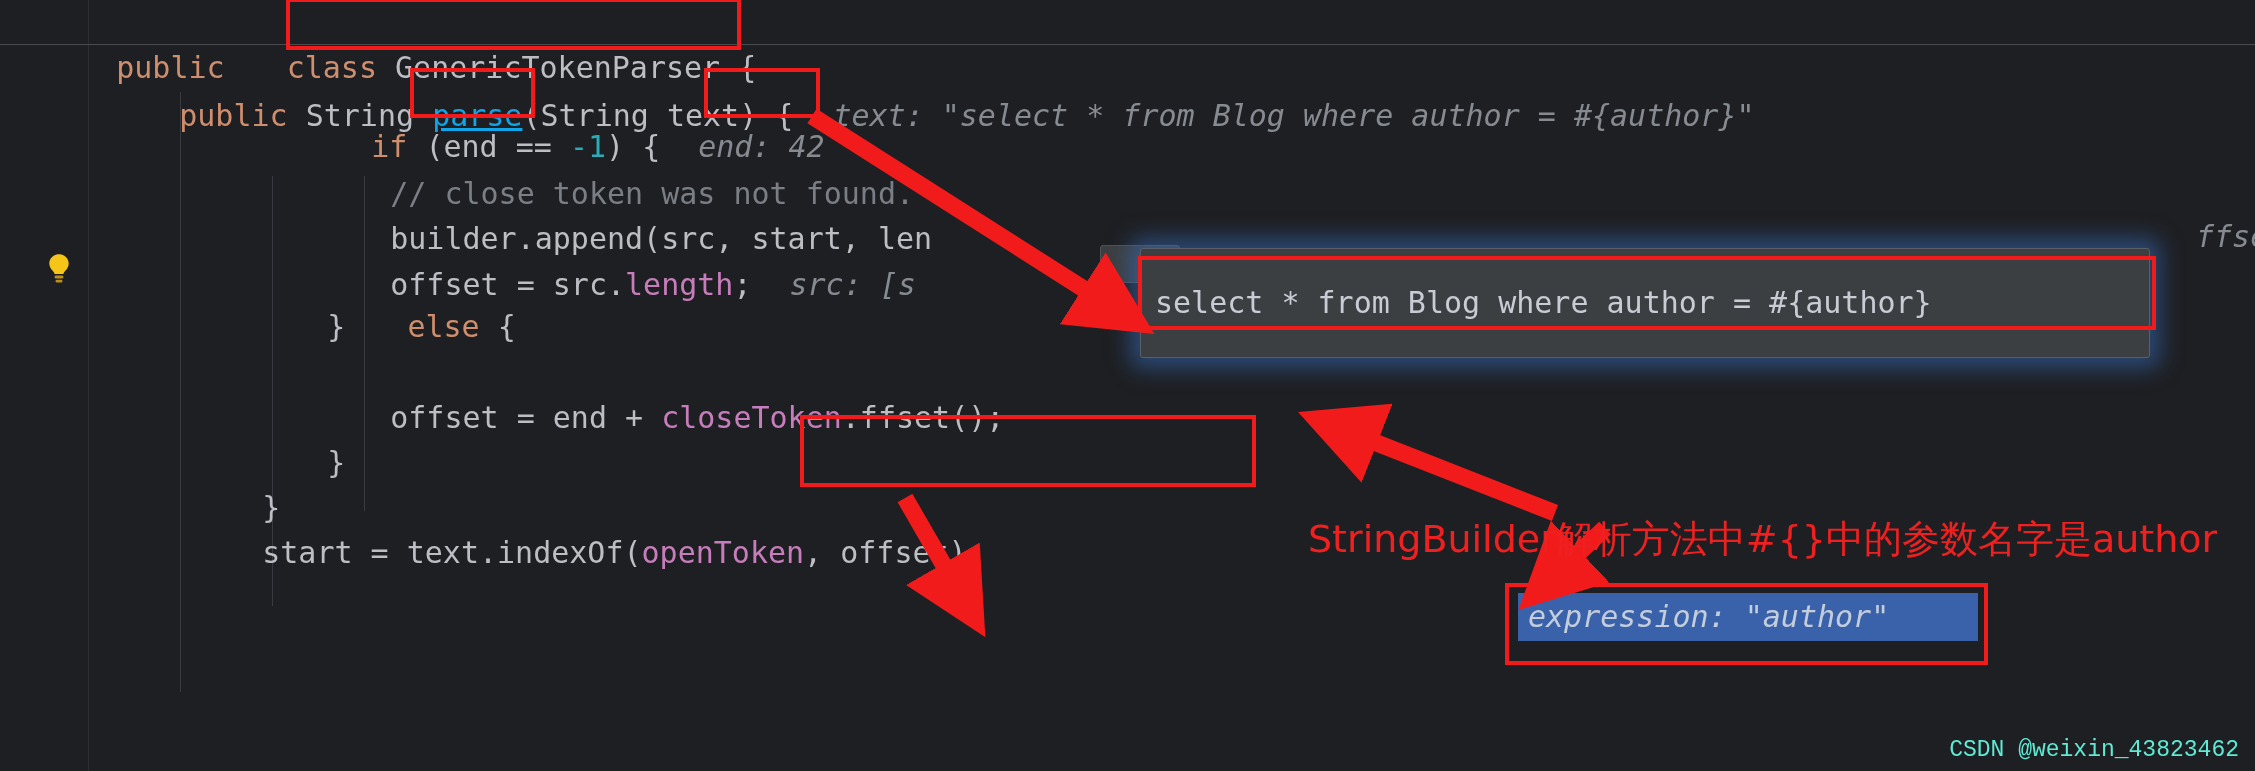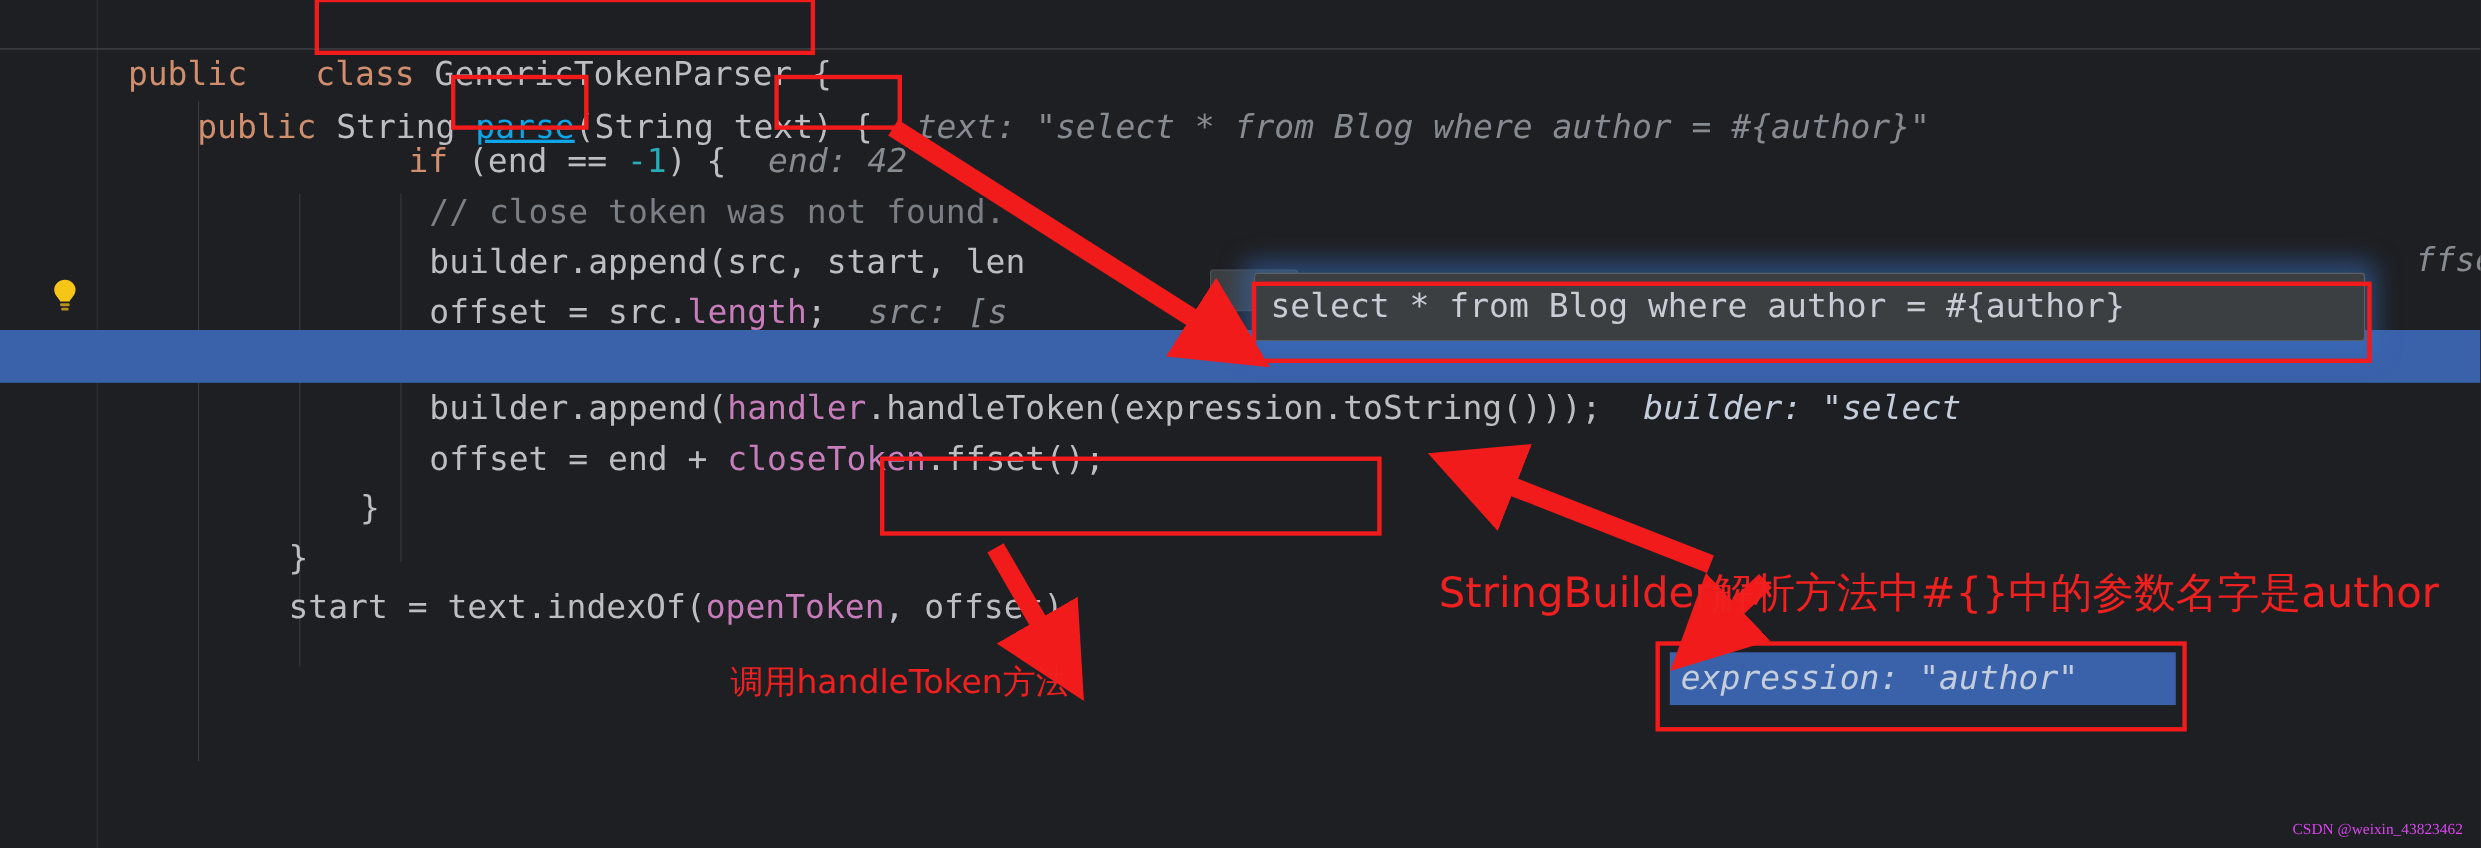--- a/index.html
+++ b/index.html
@@ -144,23 +144,23 @@
   .arrows {
     position: absolute; left: 0; top: 0;
     width: 2255px; height: 771px;
     pointer-events: none;
   }
 
   
   .watermark {
     position: absolute;
     right: 16px; bottom: 8px;
-    color: #d946ef;
-    font-family: Liberation Serif, serif;
-    font-size: 14px;
+    color: #5eead4;
+    font-family: Liberation Mono, monospace;
+    font-size: 23px;
     white-space: pre;
   }
 </style>
 </head>
 <body>
 
 <div id="editor">
 
   <div class="code-bg"></div>
   <div class="gutter"></div>
@@ -202,43 +202,40 @@
 
   <div class="line" style="top:213px;">
     <span style="display:inline-block;width:318px"></span><span class="plain">offset = src.</span><span class="field">length</span><span class="plain">;</span><span style="display:inline-block;width:38px"></span><span class="hint">src: [s</span>
   </div>
   <span class="hint" style="position:absolute; left:2196px; top:213px; height:48px; line-height:48px; font-size:30px;">ffset:</span>
 
   <div class="line" style="top:255px;">
     <span style="display:inline-block;width:255px"></span><span class="plain">} </span><span class="kw">else </span><span class="plain">{</span>
   </div>
 
-  <div class="line hl-line" style="top:300px;">
-    <span style="display:inline-block;width:318px"></span><span class="plain">builder.append(</span><span class="field">handler</span><span class="plain">.handleToken(expression.toString()));</span><span style="display:inline-block;width:38px"></span><span class="hint-hl">builder: "select</span>
-  </div>
 
   <div class="line" style="top:346px;">
     <span style="display:inline-block;width:318px"></span><span class="plain">offset = end + </span><span class="field">closeToken</span><span class="plain">.ffset();</span>
   </div>
 
   <div class="line" style="top:391px;">
     <span style="display:inline-block;width:255px"></span><span class="plain">}</span>
   </div>
 
   <div class="line" style="top:436px;">
     <span style="display:inline-block;width:190px"></span><span class="plain">}</span>
   </div>
 
   <div class="line" style="top:481px;">
     <span style="display:inline-block;width:190px"></span><span class="plain">start = text.indexOf(</span><span class="field">openToken</span><span class="plain">, offset);</span>
   </div>
 
   <div class="popup-small" style="left:1100px; top:245px; width:80px; height:38px;"></div>
 
-  <div class="popup" style="left:1140px; top:248px; width:1010px; height:62px;">
+  <div class="popup" style="left:1140px; top:248px; width:1010px; height:110px;">
     <span>select * from Blog where author = #{author}</span>
   </div>
 
   <div class="expr-chip" style="left:1518px; top:593px; width:460px; height:48px;">
     <span>expression: "author"</span>
   </div>
 
   <div class="redbox" style="left:286px;  top:-2px;  width:455px; height:52px;"></div>
 
   <div class="redbox" style="left:410px;  top:68px;  width:125px; height:50px;"></div>
@@ -262,17 +259,16 @@
 
     <line x1="1555" y1="513" x2="1336" y2="427" stroke="#f21b1b" stroke-width="17" marker-end="url(#ah)"></line>
 
     <line x1="905" y1="498" x2="965" y2="602" stroke="#f21b1b" stroke-width="17" marker-end="url(#ah)"></line>
 
     <line x1="1605" y1="528" x2="1548" y2="582" stroke="#f21b1b" stroke-width="17" marker-end="url(#ah)"></line>
   </svg>
 
   <div class="redtext" style="left:1308px; top:520px; font-size:38px;">StringBuilder解析方法中#{}中的参数名字是author</div>
 
-  <div class="redtext" style="left:664px;  top:606px; font-size:30px;">调用handleToken方法</div>
 
   <div class="watermark">CSDN @weixin_43823462</div>
 
 </div>
 
 </body></html>

